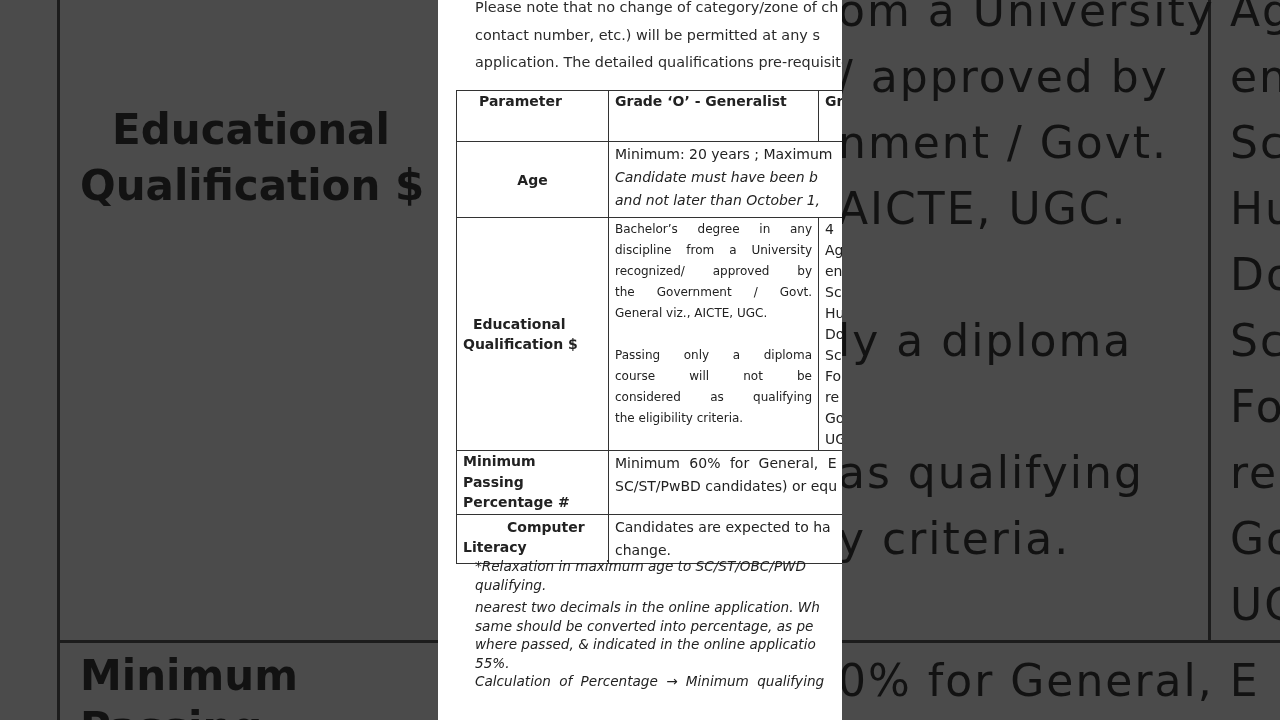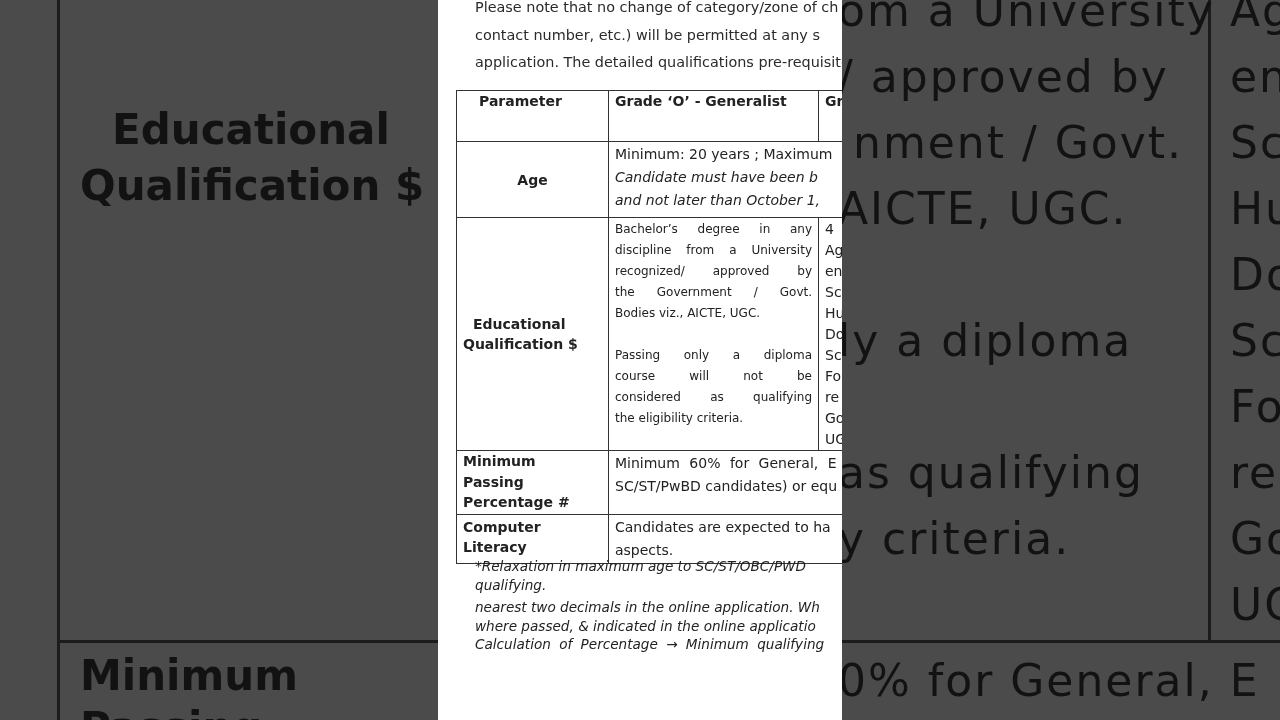--- a/index.html
+++ b/index.html
@@ -67,21 +67,21 @@
   <div class="bg-text bg-bold" style="left:80px; top:158px;">Qualification $</div>
   <div class="bg-text bg-bold" style="left:80px; top:648px;">Minimum</div>
   <div class="bg-text bg-bold" style="left:80px; top:700px;">Passing</div>
 </div>
 
 <div class="bg-side bg-right">
   <div class="bg-vline" style="left:366px; top:0; height:642px;"></div>
   <div class="bg-hline" style="left:0; top:640px; width:438px;"></div>
   <div class="bg-text bg-reg" style="left:-4px; top:-22px;">om a University</div>
   <div class="bg-text bg-reg" style="left:-4px; top:44px;">/ approved by</div>
-  <div class="bg-text bg-reg" style="left:-4px; top:110px;margin-left:15px;">nment / Govt.</div>
+  <div class="bg-text bg-reg" style="left:-4px; top:110px;">nment / Govt.</div>
   <div class="bg-text bg-reg" style="left:-4px; top:176px;">AICTE, UGC.</div>
   <div class="bg-text bg-reg" style="left:-4px; top:308px;">ly a diploma</div>
   <div class="bg-text bg-reg" style="left:-4px; top:440px;">as qualifying</div>
   <div class="bg-text bg-reg" style="left:-4px; top:506px;">y criteria.</div>
 
   <div class="bg-text bg-reg" style="left:388px; top:-22px;">Ag</div>
   <div class="bg-text bg-reg" style="left:388px; top:44px;">en</div>
   <div class="bg-text bg-reg" style="left:388px; top:110px;">Sc</div>
   <div class="bg-text bg-reg" style="left:388px; top:176px;">Hu</div>
   <div class="bg-text bg-reg" style="left:388px; top:242px;">Do</div>
@@ -134,21 +134,21 @@
       <td style="vertical-align:middle;">
         <div class="param-left" style="padding-left:16px;">Educational</div>
         <div class="param-left" style="padding-top:0;">Qualification $</div>
       </td>
       <td>
         <div style="padding-top:1px;">
           <div class="cell-just">Bachelor’s degree in any</div>
           <div class="cell-just">discipline from a University</div>
           <div class="cell-just">recognized/ approved by</div>
           <div class="cell-just">the Government / Govt.</div>
-          <div class="cell-just last" style="text-align-last:left;">Bodies viz., AICTE, UGC.</div>
+          <div class="cell-just last" style="text-align-last:left;">General viz., AICTE, UGC.</div>
           <div style="height:21px;"></div>
           <div class="cell-just">Passing only a diploma</div>
           <div class="cell-just">course will not be</div>
           <div class="cell-just">considered as qualifying</div>
           <div class="cell-just last" style="text-align-last:left;">the eligibility criteria.</div>
         </div>
       </td>
       <td>
         <div style="padding-top:1px;">
           <div class="spec">4</div>
@@ -173,32 +173,34 @@
         <div class="param-left" style="padding-top:0;">Percentage #</div>
       </td>
       <td colspan="2">
         <div class="cell" style="word-spacing:5px;">Minimum 60% for General, E</div>
         <div class="cell" style="padding-top:0;">SC/ST/PwBD candidates) or equ</div>
       </td>
     </tr>
 
     <tr style="height:49px;">
       <td>
-        <div class="param-left" style="padding-top:3px;">Computer</div>
+        <div class="param-left" style="padding-top:3px;margin-left:44px;">Computer</div>
         <div class="param-left" style="padding-top:0;">Literacy</div>
       </td>
       <td colspan="2">
         <div class="cell">Candidates are expected to ha</div>
-        <div class="cell" style="padding-top:0;">aspects.</div>
+        <div class="cell" style="padding-top:0;">change.</div>
       </td>
     </tr>
   </tbody>
     </table>
 
   <div class="notes">
     <div class="ln">*Relaxation in maximum age to SC/ST/OBC/PWD</div>
     <div class="ln">qualifying.</div>
     <div class="gap"></div>
     <div class="ln">nearest two decimals in the online application. Wh</div>
+    <div class="ln">same should be converted into percentage, as pe</div>
     <div class="ln">where passed, &amp; indicated in the online applicatio</div>
+    <div class="ln">55%.</div>
     <div class="ln" style="word-spacing:4px;">Calculation of Percentage → Minimum qualifying</div>
   </div>
 </div>
 
 </body></html>

